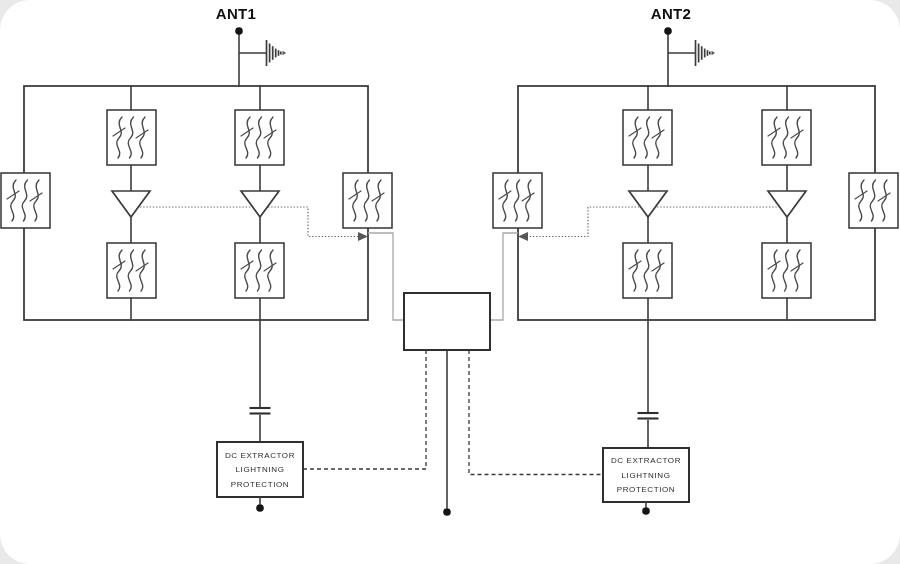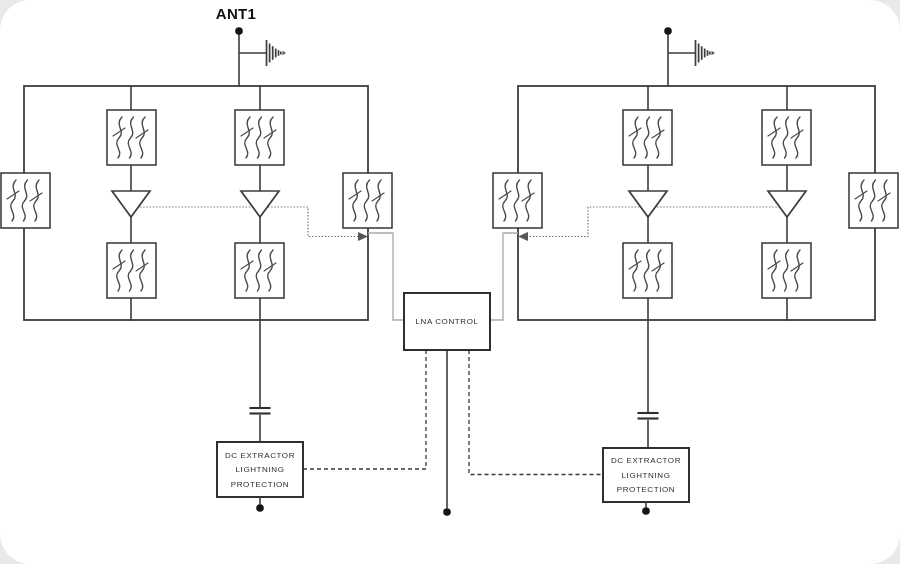--- a/index.html
+++ b/index.html
@@ -150,24 +150,22 @@
     <path class="ln" d="M260,497 V504"></path>
     <circle class="dotterm" cx="260" cy="508" r="3.8"></circle>
 
     <rect class="boxbig" x="603" y="448" width="86" height="54"></rect>
     <path class="ln" d="M646,502 V507"></path>
     <circle class="dotterm" cx="646" cy="511" r="3.8"></circle>
   </g>
 </svg>
 
 <div class="lbl" style="left:186px;top:3px;width:100px;"><span>ANT1</span></div>
+<div class="lbl" style="left:621px;top:3px;width:100px;"><span>ANT2</span></div>
 
-<div class="lnatext" style="left:404px;top:293px;width:86px;height:57px;">
-  <span>LNA CONTROL</span>
-</div>
 
 <div class="boxtext" style="left:217px;top:445px;width:86px;height:49px;">
   <span>DC EXTRACTOR</span>
   <span>LIGHTNING</span>
   <span>PROTECTION</span>
 </div>
 
 <div class="boxtext" style="left:603px;top:451px;width:86px;height:48px;">
   <span>DC EXTRACTOR</span>
   <span>LIGHTNING</span>

